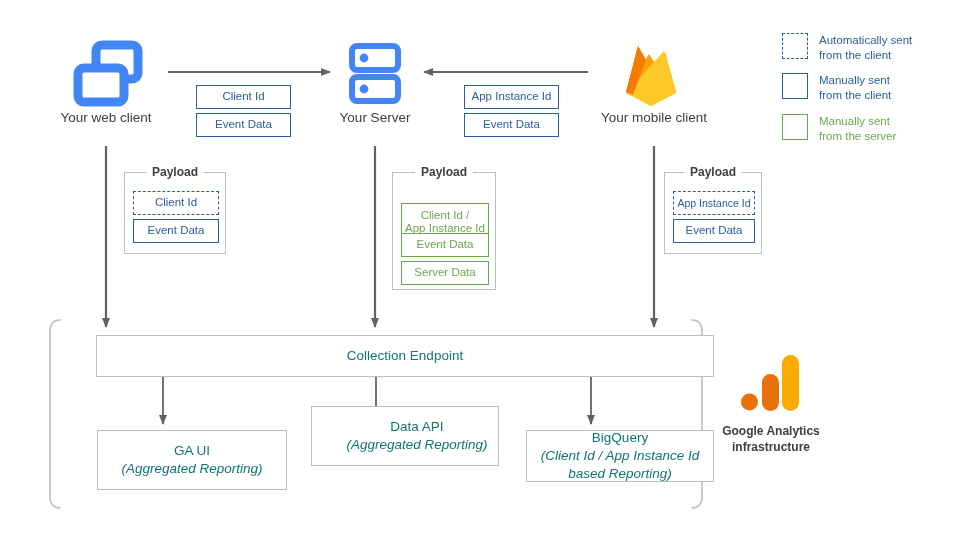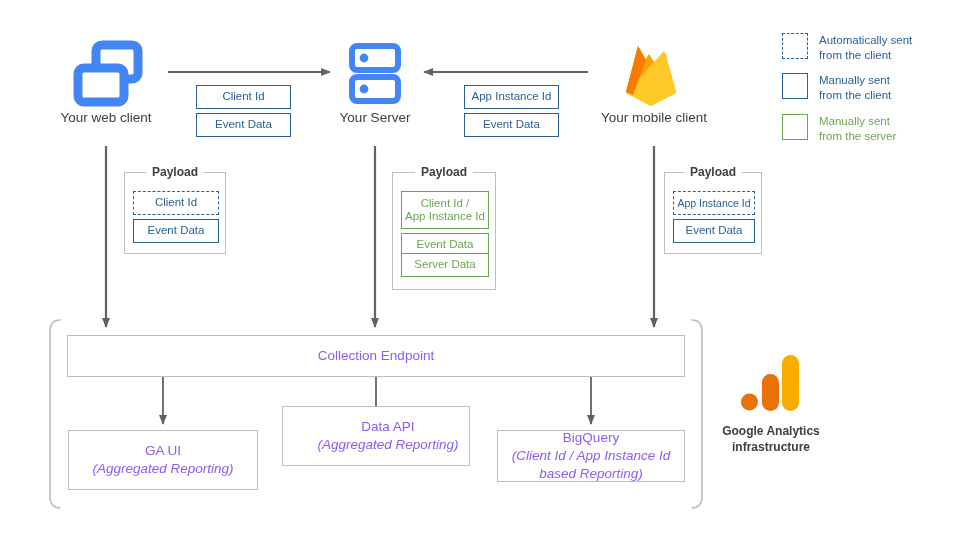--- a/index.html
+++ b/index.html
@@ -58,23 +58,24 @@
   
   .gbox{
     box-sizing:border-box;
     border:1px solid #bdbdbd;
     background:#fff;
     display:flex;
     flex-direction:column;
     align-items:center;
     justify-content:center;
     font-size:13.5px;
-    color:#8b5cf6;
+    color:#0f766e;
     text-align:center;
     line-height:1.35;
+    margin-left:29px;
   }
   .gbox .sub{font-style:italic;}
 
   
   .legend-row{position:absolute;display:flex;align-items:flex-start;padding-left:44px;}
   .legend-swatch{
     width:26px;height:26px;box-sizing:border-box;
     border:1.6px solid #2a6099;background:#fff;flex:none;
   }
   .legend-swatch.dashed{border-style:dashed;}
@@ -163,26 +164,26 @@
   <div class="abs chip" style="left:464px;top:113px;width:95px;height:24px;">Event Data</div>
 
   <div class="payload" style="left:124px;top:172px;width:102px;height:82px;">
     <span class="payload-title">Payload</span>
     <div class="chip dashed" style="position:absolute;left:8px;top:18px;width:86px;height:24px;">Client Id</div>
     <div class="chip" style="position:absolute;left:8px;top:46px;width:86px;height:24px;">Event Data</div>
   </div>
 
   <div class="payload" style="left:392px;top:172px;width:104px;height:118px;">
     <span class="payload-title">Payload</span>
-    <div class="chip green" style="position:absolute;left:8px;top:18px;width:88px;height:38px;flex-direction:column;">
+    <div class="chip green" style="position:absolute;left:8px;top:30px;width:88px;height:38px;flex-direction:column;">
       <span>Client Id /</span>
       <span>App Instance Id</span>
     </div>
     <div class="chip green" style="position:absolute;left:8px;top:60px;width:88px;height:24px;">Event Data</div>
-    <div class="chip green" style="position:absolute;left:8px;top:80px;width:88px;height:24px;">Server Data</div>
+    <div class="chip green" style="position:absolute;left:8px;top:88px;width:88px;height:24px;">Server Data</div>
   </div>
 
   <div class="payload" style="left:664px;top:172px;width:98px;height:82px;">
     <span class="payload-title">Payload</span>
     <div class="chip dashed" style="position:absolute;left:8px;top:18px;width:82px;height:24px;font-size:10.5px;">App Instance Id</div>
     <div class="chip" style="position:absolute;left:8px;top:46px;width:82px;height:24px;">Event Data</div>
   </div>
 
   <div class="abs gbox" style="left:67px;top:335px;width:618px;height:42px;">
     <span>Collection Endpoint</span>

